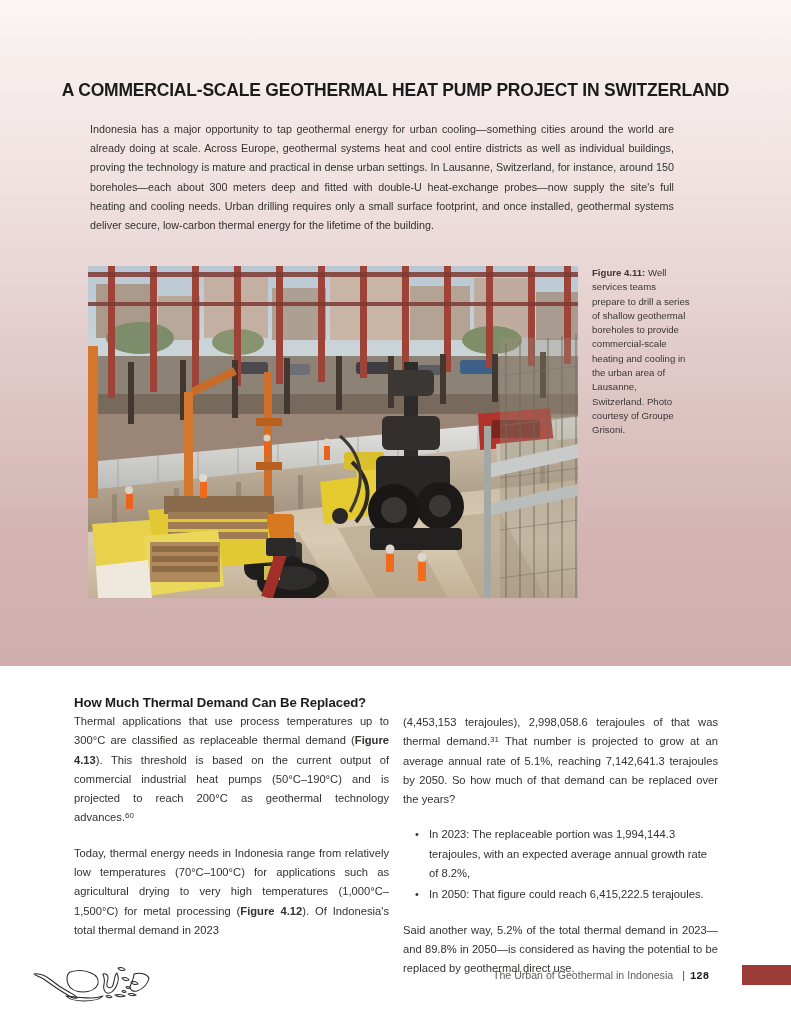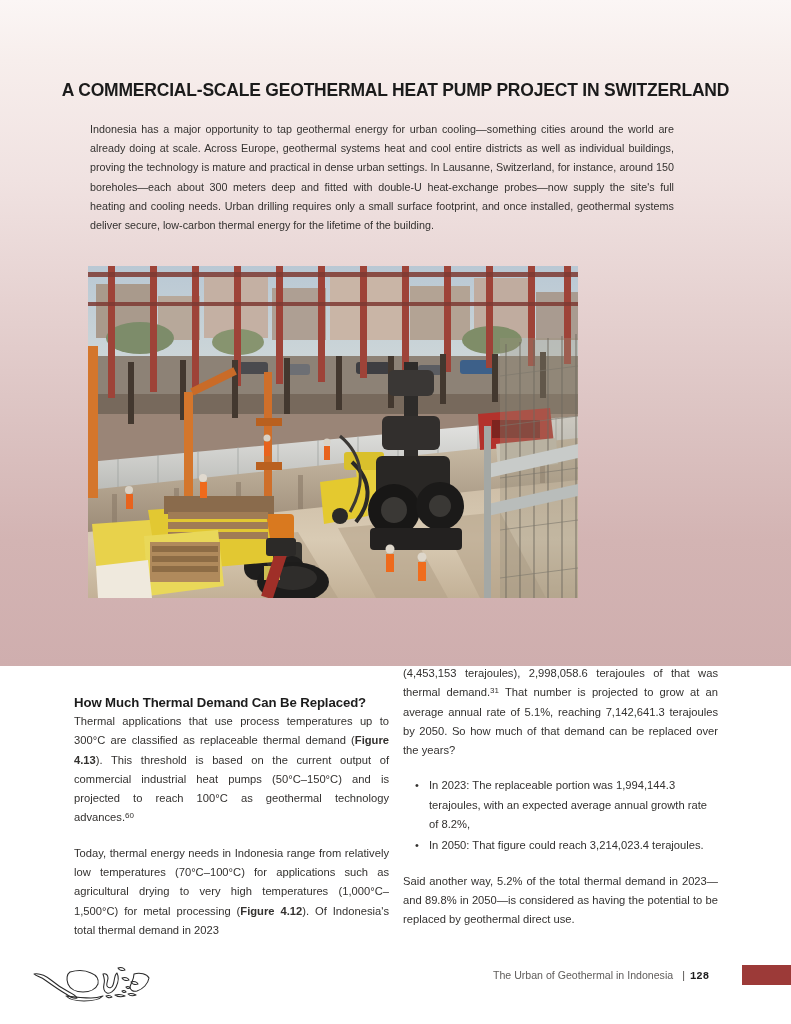--- a/index.html
+++ b/index.html
@@ -93,21 +93,21 @@
   .col {
     position: absolute;
     top: 694px;
     width: 315px;
     font-size: 11.2px;
     line-height: 19.3px;
     color: #33312f;
     text-align: justify;
   }
   .col-left  { left: 74px; }
-  .col-right { left: 403px; top: 664px; }
+  .col-right { left: 403px; top: 713px; }
 
   .sec-heading {
     font-weight: bold;
     font-size: 13.2px;
     line-height: 18px;
     color: #1c1c1c;
     margin: 0 0 0 0;
     text-align: left;
     letter-spacing: -0.1px;
   }
@@ -420,32 +420,35 @@
           <line x1="412" y1="312" x2="490" y2="302"></line>
         </g>
 
         <polygon points="400,198 490,178 490,192 400,212" fill="#c8cbc9"></polygon>
         <polygon points="400,238 490,218 490,230 400,250" fill="#b9bdbb"></polygon>
         <rect x="396" y="160" width="7" height="172" fill="#a4a8a5"></rect>
       </g>
     </svg>
   </div>
 
+  <div class="fig-caption">
+    <b>Figure 4.11:</b><span> Well services teams prepare to drill a series of shallow geothermal boreholes to provide commercial-scale heating and cooling in the urban area of Lausanne, Switzerland. Photo courtesy of Groupe Grisoni.</span>
+  </div>
 
   <div class="col col-left">
     <div class="sec-heading">How Much Thermal Demand Can Be Replaced?</div>
-    <p><span>Thermal applications that use process temperatures up to 300°C are classified as replaceable thermal demand (</span><b>Figure 4.13</b><span>). This threshold is based on the current output of commercial industrial heat pumps (50°C–150°C) and is projected to reach 100°C as geothermal technology advances.</span><sup>60</sup></p>
+    <p><span>Thermal applications that use process temperatures up to 300°C are classified as replaceable thermal demand (</span><b>Figure 4.13</b><span>). This threshold is based on the current output of commercial industrial heat pumps (50°C–190°C) and is projected to reach 200°C as geothermal technology advances.</span><sup>60</sup></p>
     <p><span>Today, thermal energy needs in Indonesia range from relatively low temperatures (70°C–100°C) for applications such as agricultural drying to very high temperatures (1,000°C–1,500°C) for metal processing (</span><b>Figure 4.12</b><span>). Of Indonesia's total thermal demand in 2023</span></p>
   </div>
 
   <div class="col col-right">
     <p><span>(4,453,153 terajoules), 2,998,058.6 terajoules of that was thermal demand.</span><sup>31</sup><span> That number is projected to grow at an average annual rate of 5.1%, reaching 7,142,641.3 terajoules by 2050. So how much of that demand can be replaced over the years?</span></p>
     <ul class="bullets">
       <li><span class="bullet-dot">•</span><span>In 2023: The replaceable portion was 1,994,144.3 terajoules, with an expected average annual growth rate of 8.2%,</span></li>
-      <li><span class="bullet-dot">•</span><span>In 2050: That figure could reach 3,214,023.4 terajoules.</span></li>
+      <li><span class="bullet-dot">•</span><span>In 2050: That figure could reach 6,415,222.5 terajoules.</span></li>
     </ul>
     <p>Said another way, 5.2% of the total thermal demand in 2023—and 89.8% in 2050—is considered as having the potential to be replaced by geothermal direct use.</p>
   </div>
 
   <div class="footer-logo">
     <svg width="120" height="42" viewBox="0 0 120 42" xmlns="http://www.w3.org/2000/svg">
       <g fill="none" stroke="#2a2a2a" stroke-width="1.05" stroke-linejoin="round" stroke-linecap="round">
 
         <path d="M4 8 C10 7 16 10 21 14 C27 19 33 23 39 26 C43 28 46 30 47 32 C44 33 40 31 36 28 C29 24 22 19 15 14 C11 11 6 10 4 8 Z"></path>
 

